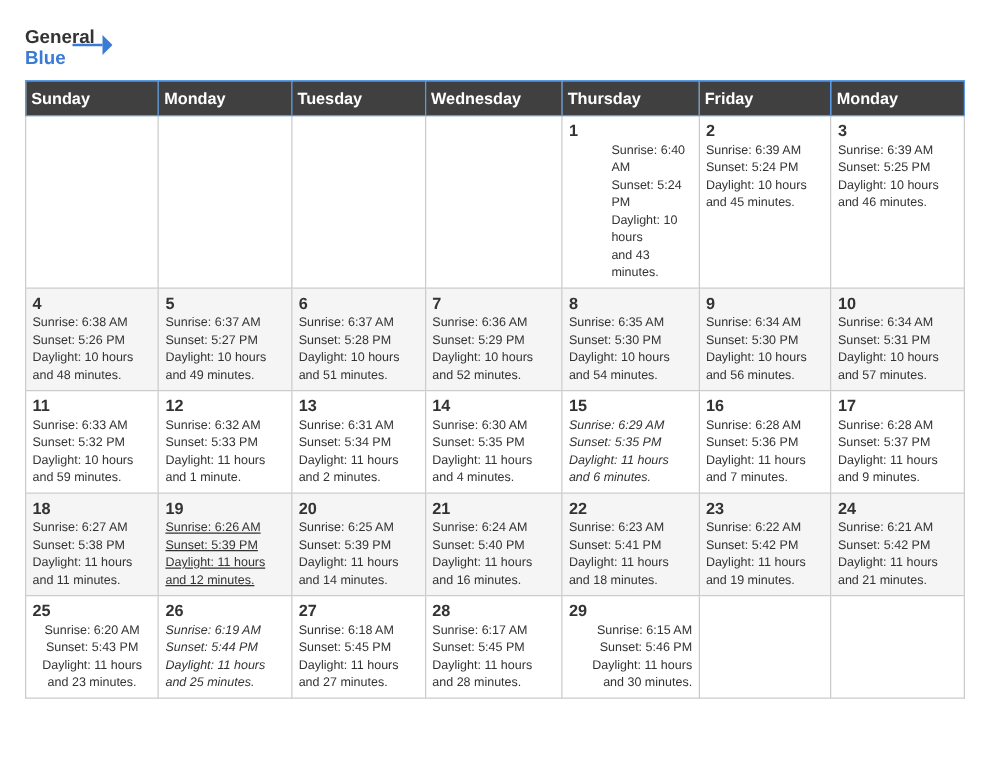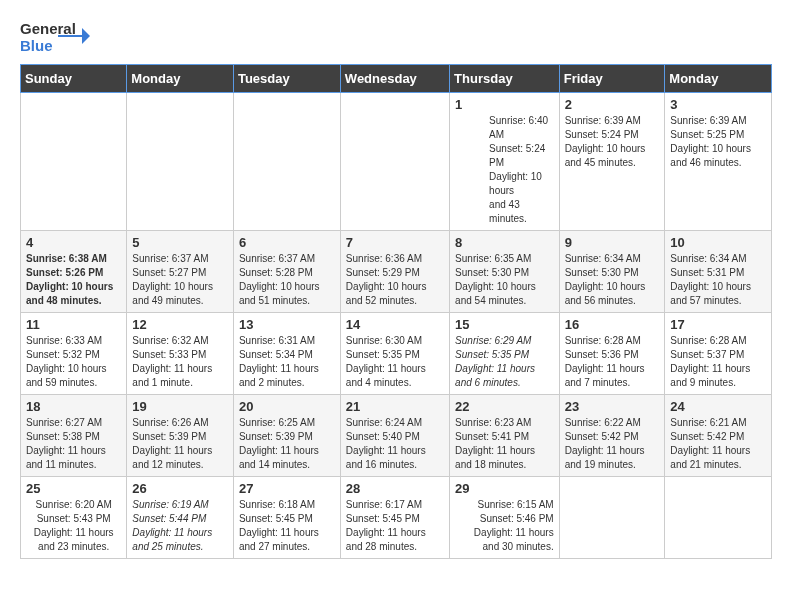--- a/index.html
+++ b/index.html
@@ -135,21 +135,21 @@
           <span class="day-number">3</span>
           <div class="day-info" style="white-space: pre-line;">Sunrise: 6:39 AM
 Sunset: 5:25 PM
 Daylight: 10 hours
 and 46 minutes.</div>
         </td>
       </tr>
       <tr>
         <td>
           <span class="day-number">4</span>
-          <div class="day-info" style="white-space: pre-line; font-weight: bold;">Sunrise: 6:38 AM
+          <div class="day-info" style="white-space: pre-line;">Sunrise: 6:38 AM
 Sunset: 5:26 PM
 Daylight: 10 hours
 and 48 minutes.</div>
         </td>
         <td>
           <span class="day-number">5</span>
           <div class="day-info" style="white-space: pre-line;">Sunrise: 6:37 AM
 Sunset: 5:27 PM
 Daylight: 10 hours
 and 49 minutes.</div>
@@ -244,21 +244,21 @@
       <tr>
         <td>
           <span class="day-number">18</span>
           <div class="day-info" style="white-space: pre-line;">Sunrise: 6:27 AM
 Sunset: 5:38 PM
 Daylight: 11 hours
 and 11 minutes.</div>
         </td>
         <td>
           <span class="day-number">19</span>
-          <div class="day-info" style="white-space: pre-line;">Sunrise: 6:26 AM
+          <div class="day-info" style="white-space: pre-line; text-decoration: underline;">Sunrise: 6:26 AM
 Sunset: 5:39 PM
 Daylight: 11 hours
 and 12 minutes.</div>
         </td>
         <td>
           <span class="day-number">20</span>
           <div class="day-info" style="white-space: pre-line;">Sunrise: 6:25 AM
 Sunset: 5:39 PM
 Daylight: 11 hours
 and 14 minutes.</div>

